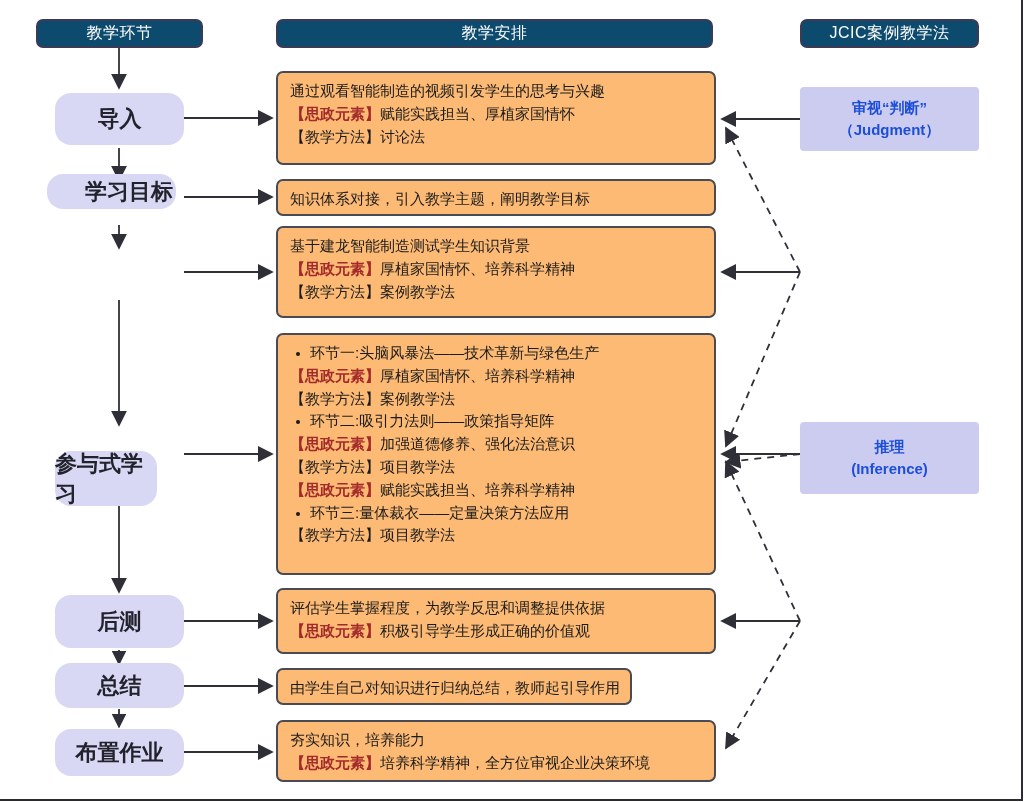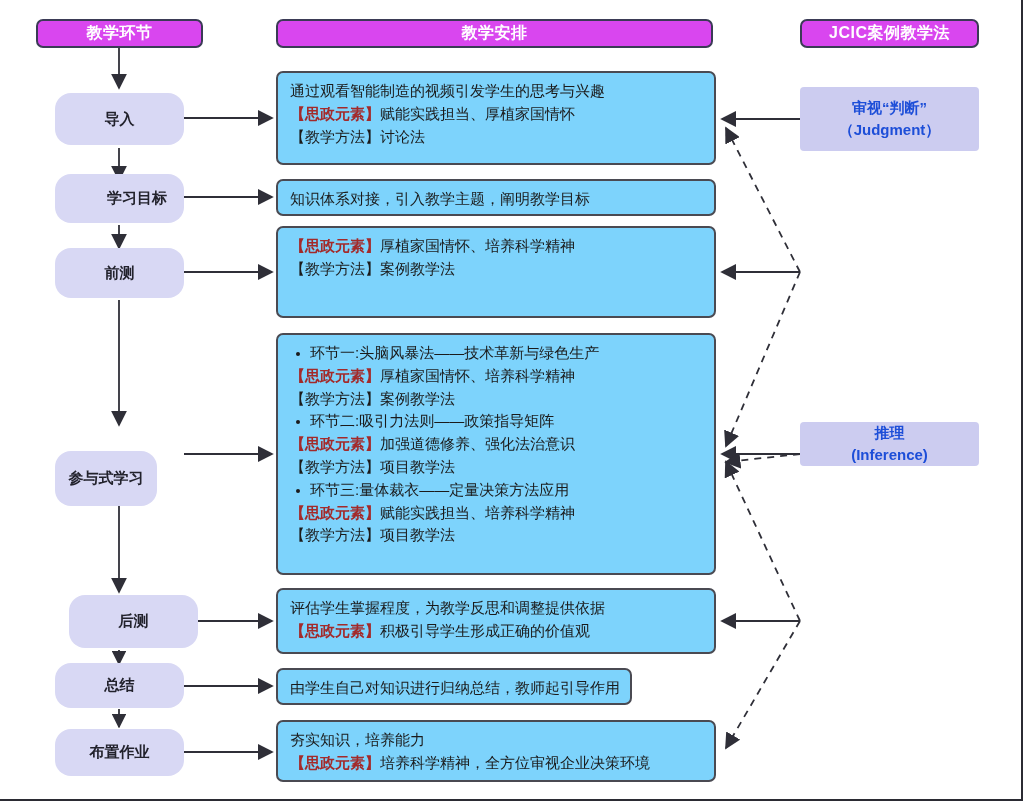--- a/index.html
+++ b/index.html
@@ -9,41 +9,41 @@
     overflow:hidden;position:relative;
   }
   #canvas{position:absolute;left:0;top:0;width:1024px;height:802px;}
   
   #frame{position:absolute;left:0;top:0;width:1023px;height:801px;
          border-right:2px solid #2b2b33;border-bottom:2px solid #2b2b33;
          box-sizing:border-box;pointer-events:none;}
 
   .hdr{
     position:absolute;box-sizing:border-box;
-    background:#d946ef;border:2px solid #3b3b56;border-radius:7px;
-    color:#ffffff;font-weight:700;font-size:16px;
+    background:#0c4a6e;border:2px solid #3b3b56;border-radius:7px;
+    color:#ffffff;font-weight:400;font-size:16px;
     display:flex;align-items:center;justify-content:center;
     letter-spacing:.5px;
   }
   .stage{
     position:absolute;box-sizing:border-box;
     background:#d8d8f4;border-radius:16px;
-    color:#22222c;font-weight:700;font-size:15px;
+    color:#22222c;font-weight:700;font-size:22px;
     display:flex;align-items:center;justify-content:center;
   }
   .jcic{
     position:absolute;box-sizing:border-box;
     background:#ccccf0;border-radius:4px;
     color:#1d4ed8;font-weight:700;font-size:15px;line-height:1.45;
     display:flex;flex-direction:column;align-items:center;justify-content:center;
     text-align:center;
   }
   .cbox{
     position:absolute;box-sizing:border-box;
-    background:#7dd3fc;border:2px solid #4a4a52;border-radius:7px;
+    background:#fdba74;border:2px solid #4a4a52;border-radius:7px;
     padding:7px 10px 7px 12px;
     color:#1b1b1b;font-size:15px;line-height:1.52;
   }
   .cbox .ln{white-space:nowrap;}
   .cbox .bullet{position:relative;padding-left:20px;}
   .cbox .bullet:before{
     content:"";position:absolute;left:6px;top:10px;
     width:4px;height:4px;border-radius:50%;background:#1b1b1b;
   }
   .sz{color:#a32a2a;font-weight:700;}
@@ -99,64 +99,64 @@
       <path d="M800,621 L726,462" marker-end="url(#ah)"></path>
       <path d="M800,621 L726,748" marker-end="url(#ah)"></path>
     </g>
   </svg>
 
   <div class="hdr" style="left:36px;top:19px;width:167px;height:29px;">教学环节</div>
   <div class="hdr" style="left:276px;top:19px;width:437px;height:29px;">教学安排</div>
   <div class="hdr" style="left:800px;top:19px;width:179px;height:29px;">JCIC案例教学法</div>
 
   <div class="stage" style="left:55px;top:93px;width:129px;height:52px;">导入</div>
-  <div class="stage" style="left:55px;top:174px;width:129px;height:49px;padding-left:35px;">学习目标</div>
-  <div class="stage" style="left:55px;top:248px;width:129px;height:50px;">前测</div>
+  <div class="stage" style="left:47px;top:174px;width:129px;height:35px;padding-left:35px;">学习目标</div>
   <div class="stage" style="left:55px;top:451px;width:102px;height:55px;">参与式学习</div>
-  <div class="stage" style="left:69px;top:595px;width:129px;height:53px;">后测</div>
+  <div class="stage" style="left:55px;top:595px;width:129px;height:53px;">后测</div>
   <div class="stage" style="left:55px;top:663px;width:129px;height:45px;">总结</div>
   <div class="stage" style="left:55px;top:729px;width:129px;height:47px;">布置作业</div>
 
   <div class="cbox" style="left:276px;top:71px;width:440px;height:94px;">
       <div class="ln">通过观看智能制造的视频引发学生的思考与兴趣</div>
       <div class="ln"><span class="sz">【思政元素】</span>赋能实践担当、厚植家国情怀</div>
       <div class="ln">【教学方法】讨论法</div>
     </div>
   <div class="cbox" style="left:276px;top:179px;width:440px;height:37px;">
       <div class="ln">知识体系对接，引入教学主题，阐明教学目标</div>
     </div>
   <div class="cbox" style="left:276px;top:226px;width:440px;height:92px;">
+      <div class="ln">基于建龙智能制造测试学生知识背景</div>
       <div class="ln"><span class="sz">【思政元素】</span>厚植家国情怀、培养科学精神</div>
       <div class="ln">【教学方法】案例教学法</div>
     </div>
   <div class="cbox" style="left:276px;top:333px;width:440px;height:242px;">
       <div class="ln bullet">环节一:头脑风暴法——技术革新与绿色生产</div>
       <div class="ln"><span class="sz">【思政元素】</span>厚植家国情怀、培养科学精神</div>
       <div class="ln">【教学方法】案例教学法</div>
       <div class="ln bullet">环节二:吸引力法则——政策指导矩阵</div>
       <div class="ln"><span class="sz">【思政元素】</span>加强道德修养、强化法治意识</div>
       <div class="ln">【教学方法】项目教学法</div>
+      <div class="ln"><span class="sz">【思政元素】</span>赋能实践担当、培养科学精神</div>
       <div class="ln bullet">环节三:量体裁衣——定量决策方法应用</div>
-      <div class="ln"><span class="sz">【思政元素】</span>赋能实践担当、培养科学精神</div>
       <div class="ln">【教学方法】项目教学法</div>
     </div>
   <div class="cbox" style="left:276px;top:588px;width:440px;height:66px;">
       <div class="ln">评估学生掌握程度，为教学反思和调整提供依据</div>
       <div class="ln"><span class="sz">【思政元素】</span>积极引导学生形成正确的价值观</div>
     </div>
   <div class="cbox" style="left:276px;top:668px;width:356px;height:37px;">
       <div class="ln">由学生自己对知识进行归纳总结，教师起引导作用</div>
     </div>
   <div class="cbox" style="left:276px;top:720px;width:440px;height:62px;">
       <div class="ln">夯实知识，培养能力</div>
       <div class="ln"><span class="sz">【思政元素】</span>培养科学精神，全方位审视企业决策环境</div>
     </div>
 
   <div class="jcic" style="left:800px;top:87px;width:179px;height:64px;">
     <span>审视“判断”</span>
     <span>（Judgment）</span>
   </div>
-  <div class="jcic" style="left:800px;top:422px;width:179px;height:44px;">
+  <div class="jcic" style="left:800px;top:422px;width:179px;height:72px;">
     <span>推理</span>
     <span>(Inference)</span>
   </div>
 
 </div>
 
 </body></html>

